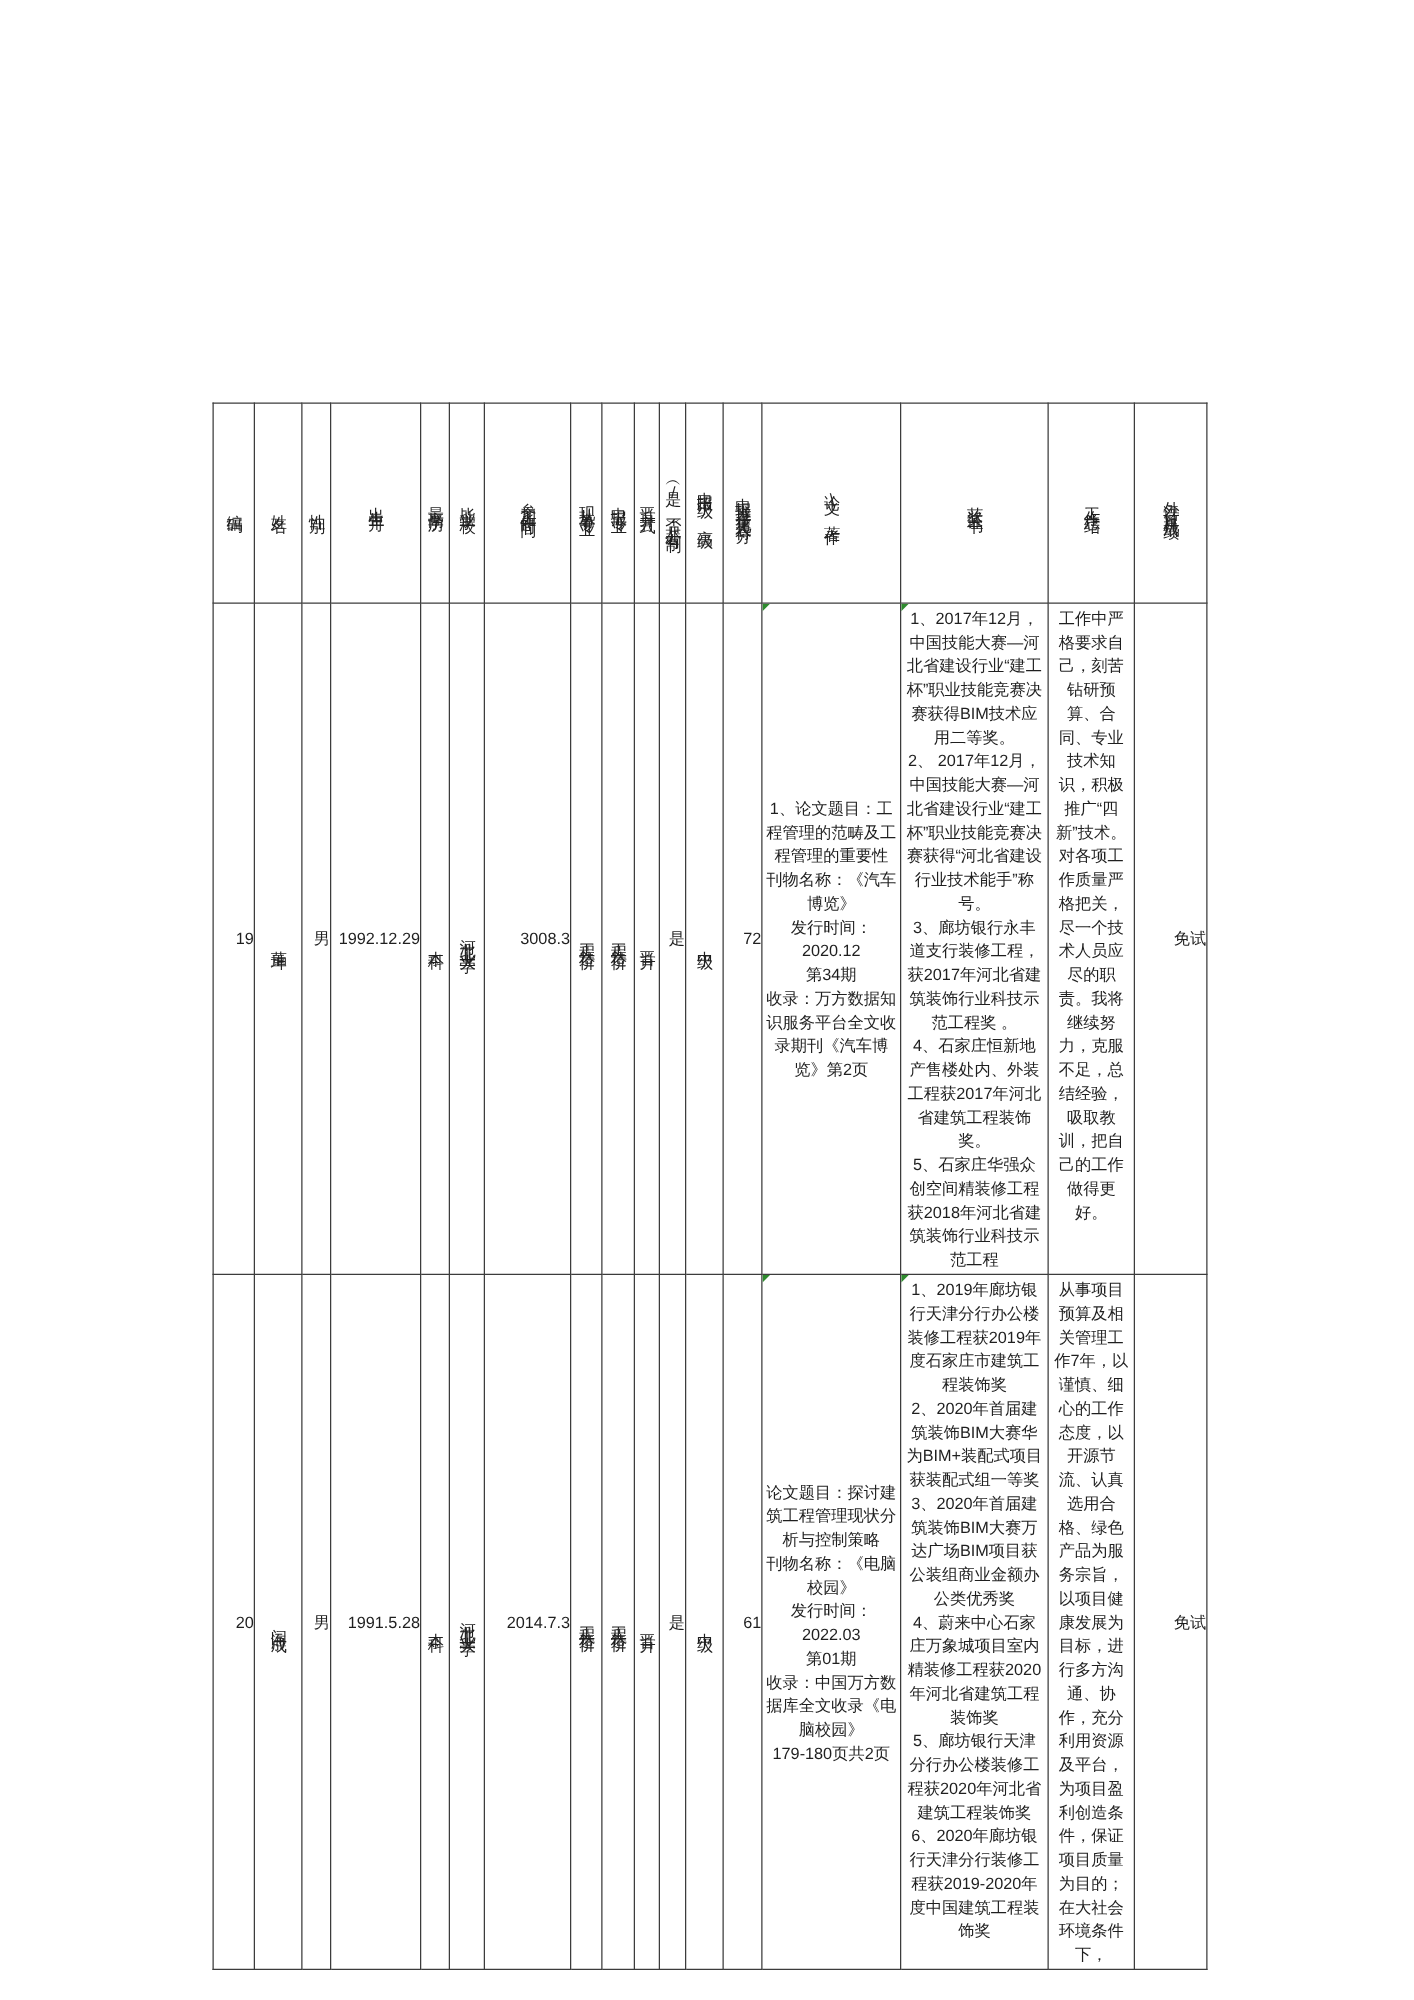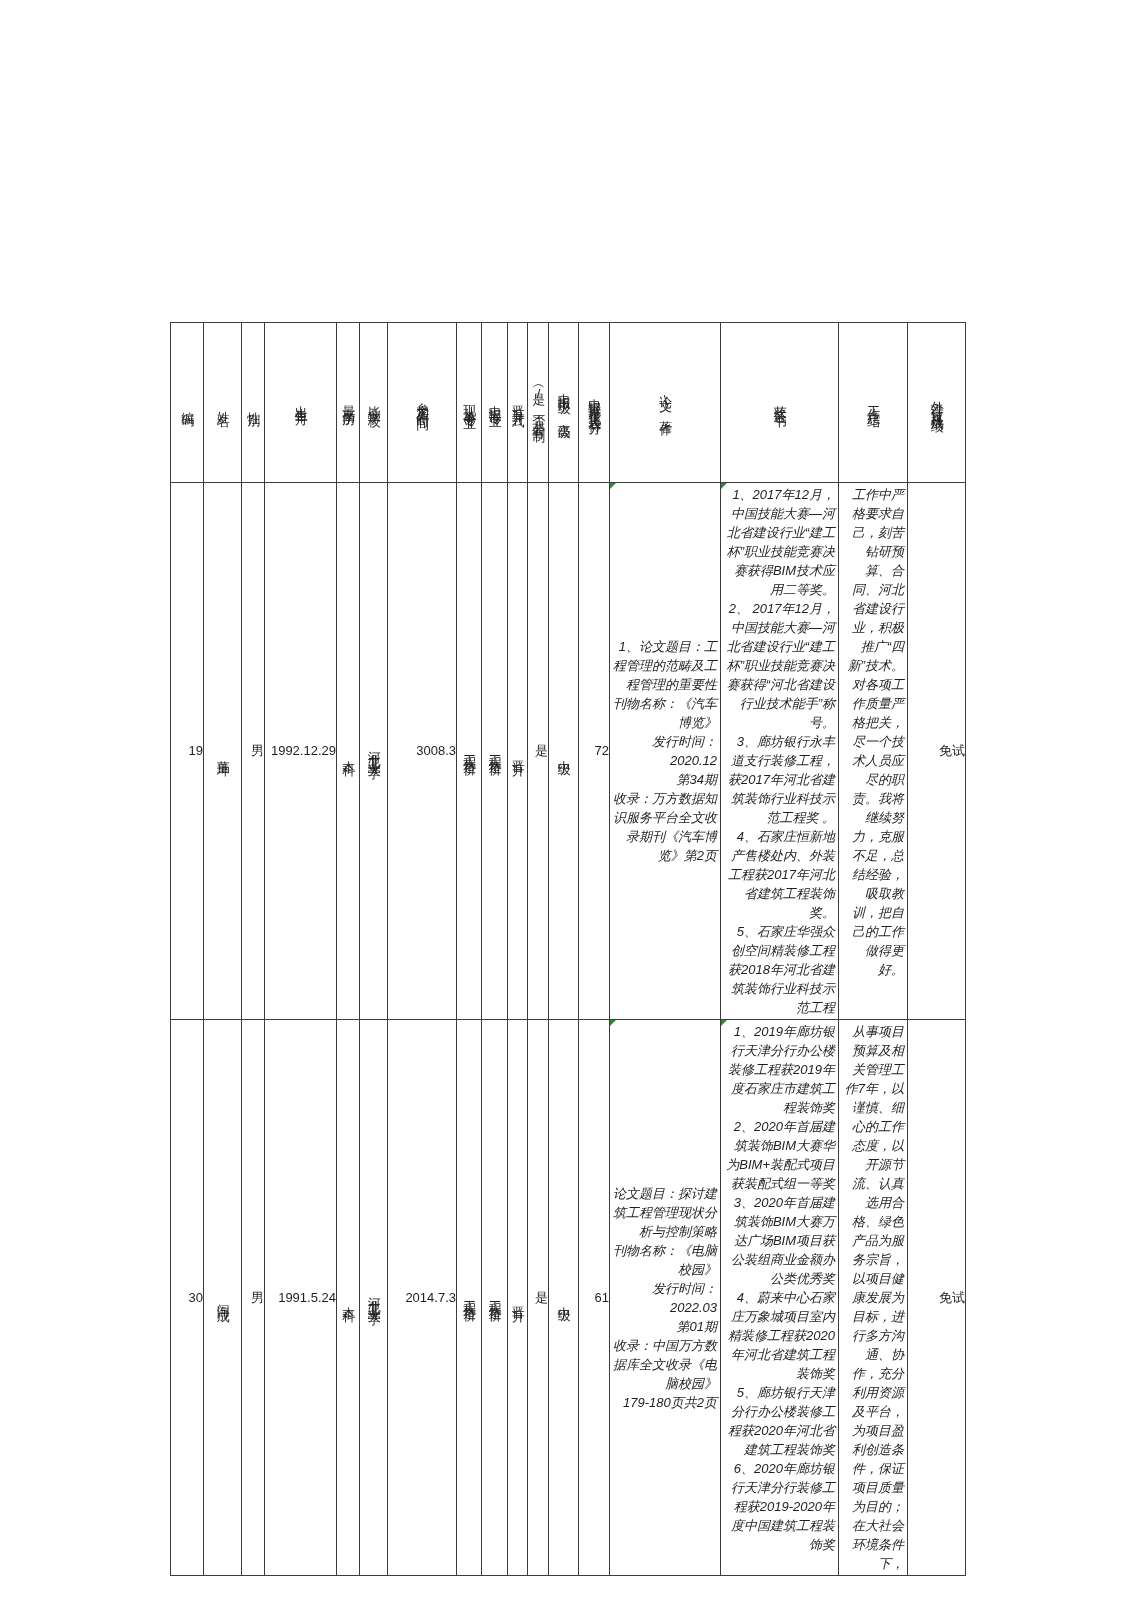--- a/index.html
+++ b/index.html
@@ -39,26 +39,25 @@
     letter-spacing:3px;
     line-height:1.1;
     margin:0 auto;
     display:inline-block;
     max-height:100%;
   }
   
   .h{text-align:right;vertical-align:middle;line-height:1.2;}
   
   .txt{
-    vertical-align:top;text-align:right;
+    vertical-align:top;text-align:center;
     padding:2px 3px;
     line-height:19px;
     white-space:pre-wrap;
     word-break:break-all;
-    font-style:italic;
   }
   .txt.vmid{vertical-align:middle;}
   
   .flag{
     position:absolute;top:0;left:0;width:0;height:0;
     border-top:6px solid var(--flag-green);
     border-right:6px solid transparent;
   }
 </style>
 </head>
@@ -125,29 +124,29 @@
 刊物名称：《汽车博览》
 发行时间：
 2020.12
 第34期
 收录：万方数据知识服务平台全文收录期刊《汽车博览》第2页</span></td>
       <td class="txt"><span class="flag"></span><span>1、2017年12月，中国技能大赛—河北省建设行业“建工杯”职业技能竞赛决赛获得BIM技术应用二等奖。
 2、 2017年12月，中国技能大赛—河北省建设行业“建工杯”职业技能竞赛决赛获得“河北省建设行业技术能手”称号。
 3、廊坊银行永丰道支行装修工程，获2017年河北省建筑装饰行业科技示范工程奖 。
 4、石家庄恒新地产售楼处内、外装工程获2017年河北省建筑工程装饰奖。
 5、石家庄华强众创空间精装修工程获2018年河北省建筑装饰行业科技示范工程</span></td>
-      <td class="txt"><span>工作中严格要求自己，刻苦钻研预算、合同、河北省建设行业，积极推广“四新”技术。对各项工作质量严格把关，尽一个技术人员应尽的职责。我将继续努力，克服不足，总结经验，吸取教训，把自己的工作做得更好。</span></td>
+      <td class="txt"><span>工作中严格要求自己，刻苦钻研预算、合同、专业技术知识，积极推广“四新”技术。对各项工作质量严格把关，尽一个技术人员应尽的职责。我将继续努力，克服不足，总结经验，吸取教训，把自己的工作做得更好。</span></td>
       <td class="h">免试</td>
     </tr>
 
     <tr class="r20">
-      <td class="h">30</td>
+      <td class="h">20</td>
       <td class="v"><span class="vtxt">闫海成</span></td>
       <td class="h">男</td>
-      <td class="h">1991.5.24</td>
+      <td class="h">1991.5.28</td>
       <td class="v"><span class="vtxt">本科</span></td>
       <td class="v"><span class="vtxt">河北工业大学</span></td>
       <td class="h">2014.7.3</td>
       <td class="v"><span class="vtxt">工程造价</span></td>
       <td class="v"><span class="vtxt">工程造价</span></td>
       <td class="v"><span class="vtxt">晋升</span></td>
       <td class="h">是</td>
       <td class="v"><span class="vtxt">中级</span></td>
       <td class="h">61</td>
       <td class="txt vmid"><span class="flag"></span><span>论文题目：探讨建筑工程管理现状分析与控制策略

